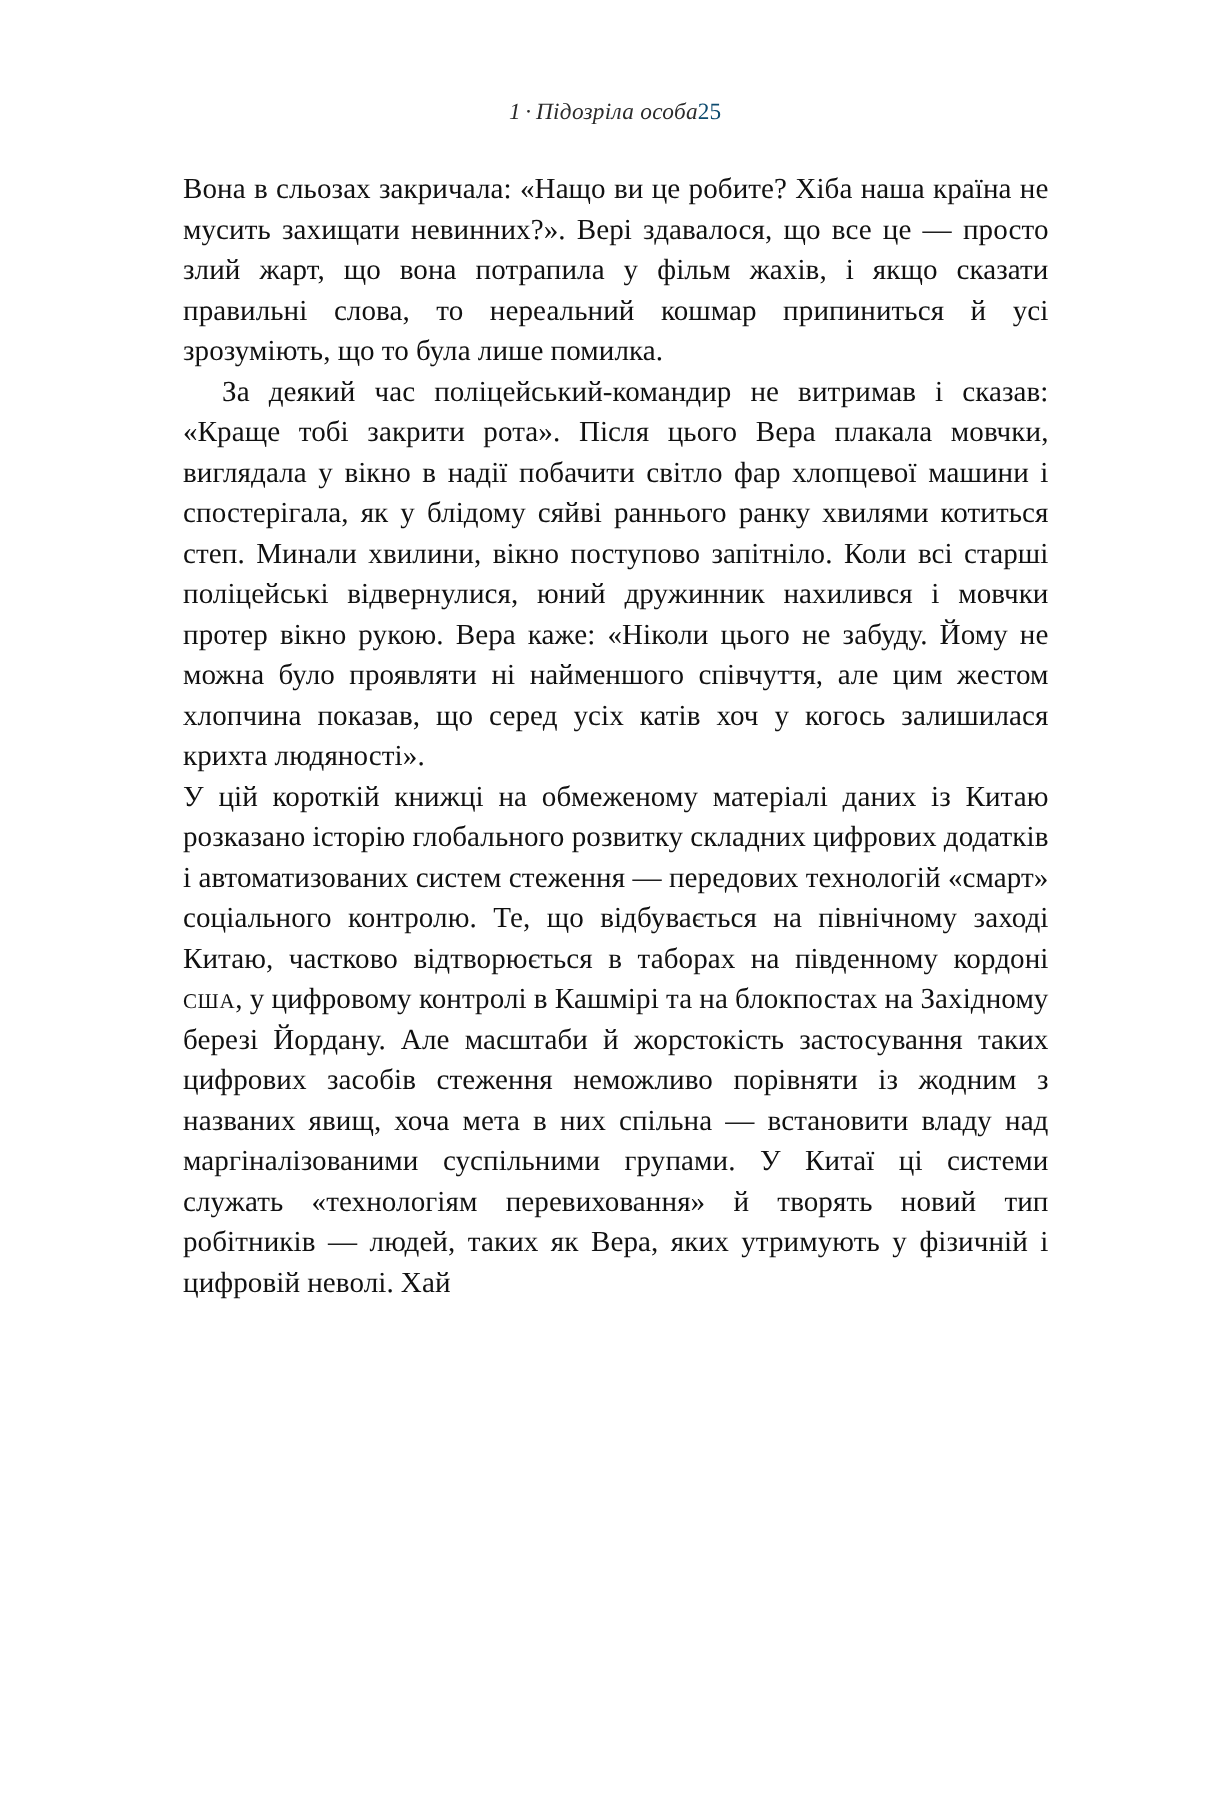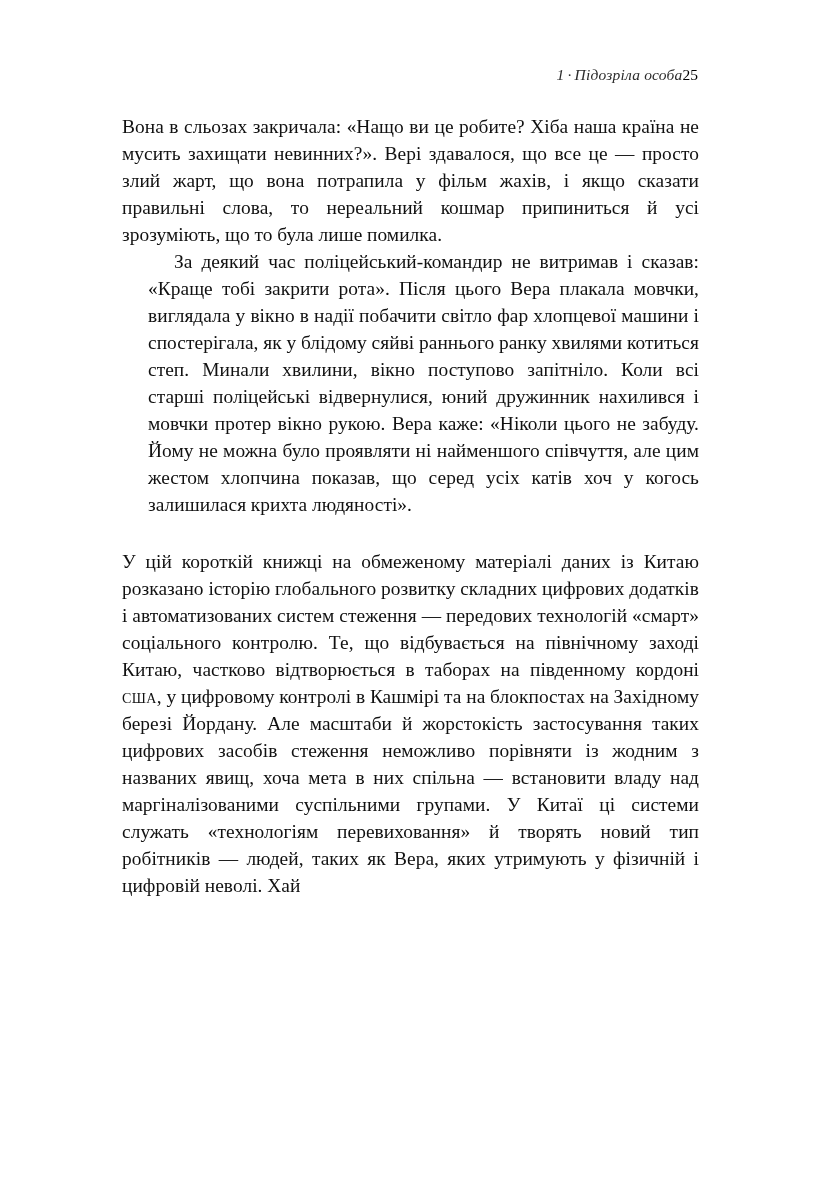--- a/index.html
+++ b/index.html
@@ -28,41 +28,41 @@
 
   
   .running-head {
     position: absolute;
     left: 122px;
     top: 66px;
     width: 576px;
     height: 26px;
     display: flex;
     align-items: baseline;
-    justify-content: flex-end;
+    justify-content: center;
     font-size: 15.5px;
     color: #2b2b2b;
   }
   .running-head .rh-left {
     font-style: italic;
     letter-spacing: 0.2px;
     white-space: nowrap;
     font-size: 15.5px;
   }
   .running-head .rh-left .rh-chapnum {
     font-style: italic;
     font-variant-numeric: oldstyle-nums;
   }
   .running-head .rh-left .rh-sep {
     padding: 0 3px;
   }
   .running-head .rh-page {
     font-style: normal;
     font-size: 15.5px;
-    color: #000000;
+    color: #0c4a6e;
     font-variant-numeric: oldstyle-nums;
   }
 
   
   .textblock {
     position: absolute;
     left: 122px;
     top: 113px;
     width: 577px;
   }
@@ -73,24 +73,22 @@
     line-height: 27px;
     text-align: justify;
     text-justify: inter-word;
     hyphens: manual;
     -webkit-hyphens: manual;
     word-spacing: -0.15px;
     letter-spacing: 0.05px;
   }
   p.para.indent {
     text-indent: 26px;
-    margin-left: 26px;
   }
   p.para.gap-before {
-    margin-top: 30px;
   }
 
   .smallcaps {
     font-variant-caps: small-caps;
     text-transform: lowercase;
     letter-spacing: 0.4px;
   }
 </style>
 </head>
 <body>

